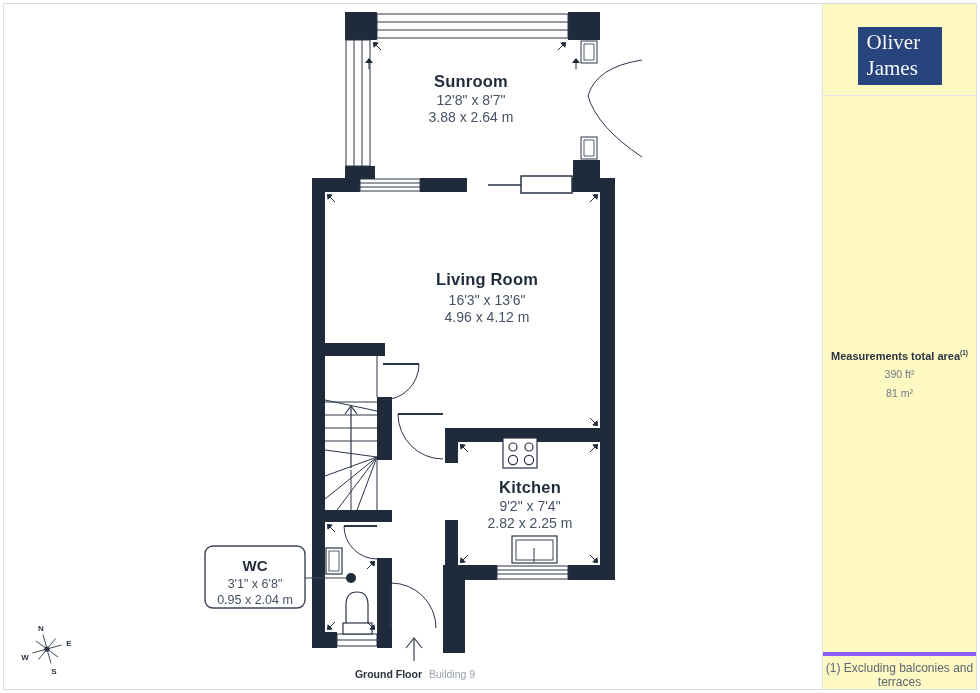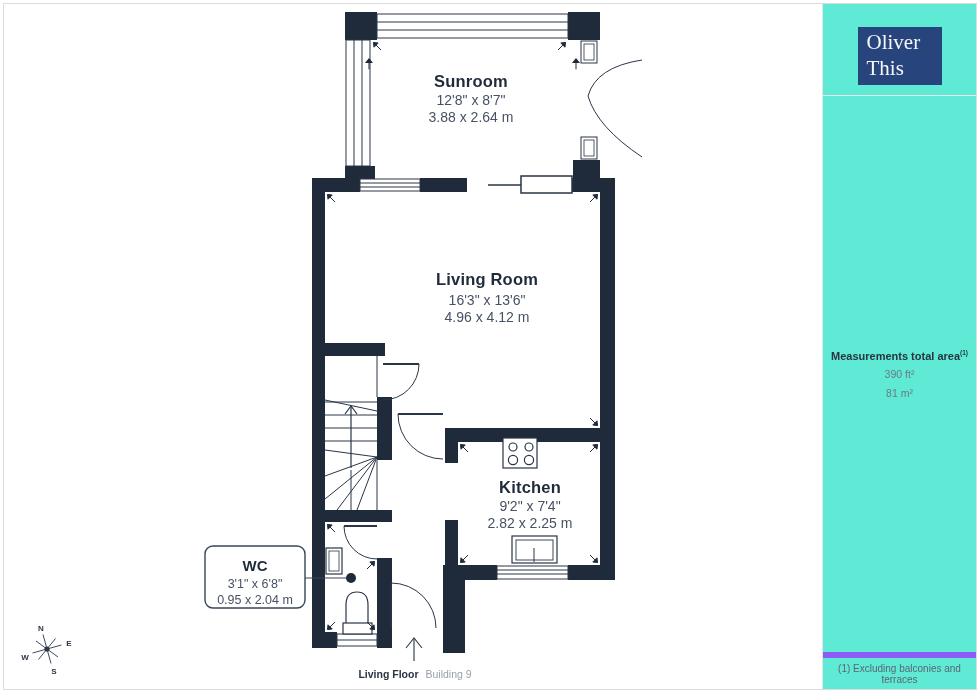--- a/index.html
+++ b/index.html
@@ -16,32 +16,32 @@
   .wc-dim     { font-size:12.5px; fill:#465264; }
   .compass-label { font-size:8px; font-weight:700; fill:#2a3545; }
 
   
   .floor-label { position:absolute; left:260px; top:668px; width:310px; text-align:center;
                  font-size:10.5px; color:#98a0ab; }
   .floor-label b { color:#2a3342; font-weight:700; margin-right:7px; }
 
   
   .sidebar { position:absolute; left:822px; top:4px; right:4px; bottom:4px;
-             border-left:1px solid #e4e4e4; display:flex; flex-direction:column; background:#5eead4; }
+             border-left:1px solid #e4e4e4; display:flex; flex-direction:column; background:#fef9c3; }
   .sec-logo { height:91px; display:flex; justify-content:center; }
   .logo-box { margin-top:23px; width:84px; height:58px; background:#27447c; color:#f5f7fa;
               font-family:"Liberation Serif", serif; font-size:21px; line-height:1.22;
               padding:3px 0 0 9px; }
   .sec-area { flex:1; border-top:1px solid #e8e8e8; display:flex; flex-direction:column;
               align-items:center; justify-content:center; text-align:center; }
   .area-label { font-size:11px; font-weight:700; color:#2a3342; }
   .area-label sup { font-size:6.5px; }
   .area-val { font-size:10.5px; color:#6e7886; margin-top:7px; }
-  .sec-footnote { height:37px; border-top:6px solid #8b5cf6; display:flex; align-items:center;
-                  justify-content:center; font-size:10px; color:#5c6672; text-align:center; }
+  .sec-footnote { height:37px; border-top:4px solid #8b5cf6; display:flex; align-items:flex-end;
+                  justify-content:center; font-size:12px; color:#5c6672; text-align:center; }
   .sec-disclaimer { height:101px; border-top:1px solid #e8e8e8; text-align:center;
                     padding:11px 13px 0 13px; font-size:8px; color:#5c6672; line-height:1.55; }
   .provider { margin-top:9px; font-size:10.5px; letter-spacing:1px; color:#3f4956; }
   .provider b { font-weight:700; color:#2a3342; }
 </style>
 </head>
 <body>
 
 <div class="canvas">
   <div class="frame"></div>
@@ -239,28 +239,28 @@
       <g stroke="none" text-anchor="middle">
         <text class="compass-label" x="41" y="631">N</text>
         <text class="compass-label" x="69" y="646">E</text>
         <text class="compass-label" x="54" y="674">S</text>
         <text class="compass-label" x="25" y="660">W</text>
       </g>
     </g>
   </svg>
 
   <div class="floor-label">
-    <b>Living Floor</b><span>Building 9</span>
+    <b>Ground Floor</b><span>Building 9</span>
   </div>
 
   <aside class="sidebar">
     <div class="sec-logo">
       <div class="logo-box">
         <div>Oliver</div>
-        <div>This</div>
+        <div>James</div>
       </div>
     </div>
 
     <div class="sec-area">
       <div class="area-label"><span>Measurements total area</span><sup>(1)</sup></div>
       <div class="area-val">390 ft²</div>
       <div class="area-val">81 m²</div>
     </div>
 
     <div class="sec-footnote">

